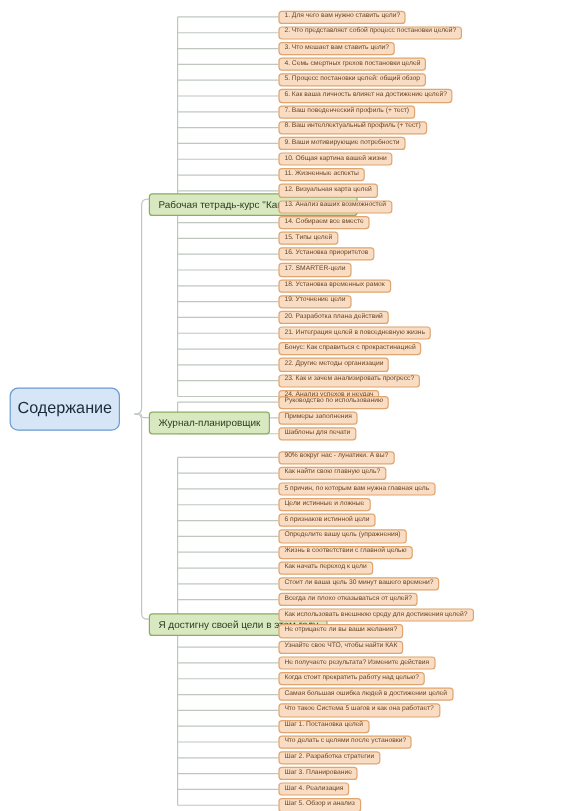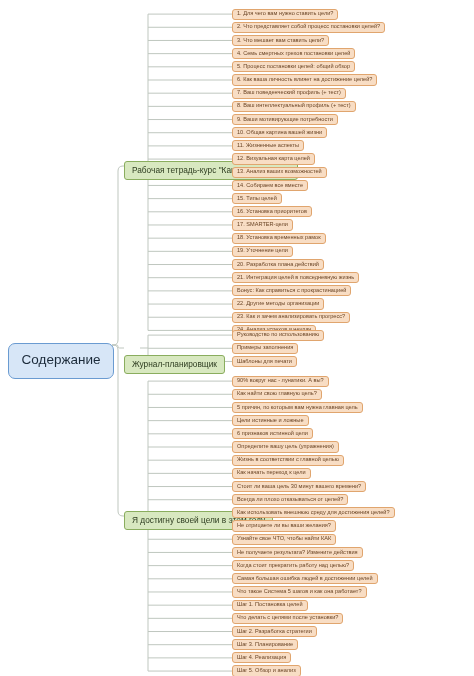--- a/index.html
+++ b/index.html
@@ -131,21 +131,21 @@
       <path d="M148,565.62 L232,565.62" fill="none" stroke="#bfc7bf" stroke-width="1"></path>
       <path d="M148,578.8 L232,578.8" fill="none" stroke="#bfc7bf" stroke-width="1"></path>
       <path d="M148,591.98 L232,591.98" fill="none" stroke="#bfc7bf" stroke-width="1"></path>
       <path d="M148,605.1600000000001 L232,605.1600000000001" fill="none" stroke="#bfc7bf" stroke-width="1"></path>
       <path d="M148,618.34 L232,618.34" fill="none" stroke="#bfc7bf" stroke-width="1"></path>
       <path d="M148,631.52 L232,631.52" fill="none" stroke="#bfc7bf" stroke-width="1"></path>
       <path d="M148,644.7 L232,644.7" fill="none" stroke="#bfc7bf" stroke-width="1"></path>
       <path d="M148,657.88 L232,657.88" fill="none" stroke="#bfc7bf" stroke-width="1"></path>
       <path d="M148,671.06 L232,671.06" fill="none" stroke="#bfc7bf" stroke-width="1"></path>
     </svg>
-<div class="node root" style="left: 8px; top: 343px; width: 106px; height: 36px; display: flex; align-items: center; justify-content: center;">
+<div class="node root" style="left: 8px; top: 323px; width: 92px; height: 36px; display: flex; align-items: center; justify-content: center;">
       <span>Содержание</span>
     </div>
     <div class="node branch" style="left: 124px; top: 161px;"><span>Рабочая тетрадь-курс "Как ставить цели"</span></div>
     <div class="node leaf" style="left: 232px; top: 8.5px; height: 11.2px; display: flex; align-items: center;">
       <span>1. Для чего вам нужно ставить цели?</span>
     </div>
     <div class="node leaf" style="left: 232px; top: 21.68px; height: 11.2px; display: flex; align-items: center;">
       <span>2. Что представляет собой процесс постановки целей?</span>
     </div>
     <div class="node leaf" style="left: 232px; top: 34.86px; height: 11.2px; display: flex; align-items: center;">
@@ -210,21 +210,21 @@
     </div>
     <div class="node leaf" style="left: 232px; top: 298.46px; height: 11.2px; display: flex; align-items: center;">
       <span>22. Другие методы организации</span>
     </div>
     <div class="node leaf" style="left: 232px; top: 311.64px; height: 11.2px; display: flex; align-items: center;">
       <span>23. Как и зачем анализировать прогресс?</span>
     </div>
     <div class="node leaf" style="left: 232px; top: 324.82px; height: 11.2px; display: flex; align-items: center;">
       <span>24. Анализ успехов и неудач</span>
     </div>
-    <div class="node branch" style="left: 124px; top: 355px;"><span>Журнал-планировщик</span></div>
+    <div class="node branch" style="left: 124px; top: 343px;"><span>Журнал-планировщик</span></div>
     <div class="node leaf" style="left: 232px; top: 329.5px; height: 11.2px; display: flex; align-items: center;">
       <span>Руководство по использованию</span>
     </div>
     <div class="node leaf" style="left: 232px; top: 342.68px; height: 11.2px; display: flex; align-items: center;">
       <span>Примеры заполнения</span>
     </div>
     <div class="node leaf" style="left: 232px; top: 355.86px; height: 11.2px; display: flex; align-items: center;">
       <span>Шаблоны для печати</span>
     </div>
     <div class="node branch" style="left: 124px; top: 511px;"><span>Я достигну своей цели в этом году</span></div>

